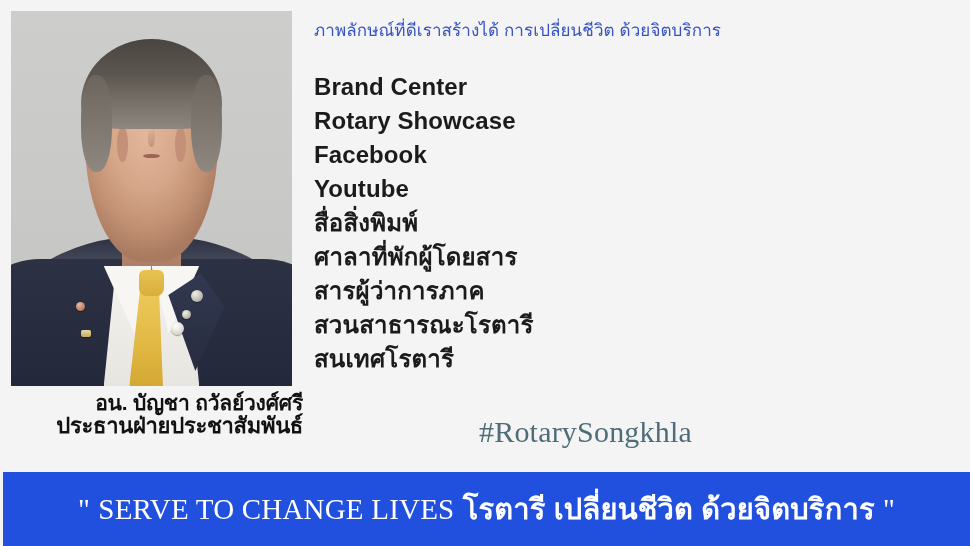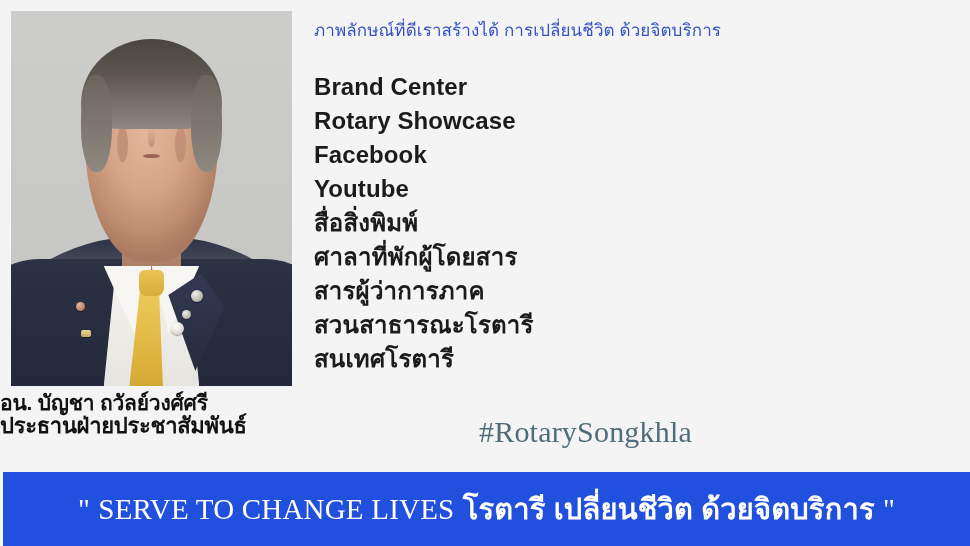--- a/index.html
+++ b/index.html
@@ -219,21 +219,21 @@
     background: #9d6356;
     border-radius: 50%;
   }
 
   
   .caption {
     position: absolute;
     left: 0;
     top: 392px;
     width: 303px;
-    text-align: left;
+    text-align: right;
     color: #111111;
     font-weight: bold;
     line-height: 1.06;
   }
   .caption .c-line-1 { font-size: 21px; display: block; letter-spacing: -0.2px; }
   .caption .c-line-2 { font-size: 22px; display: block; letter-spacing: -0.3px; }
 
   
   .headline {
     position: absolute;

